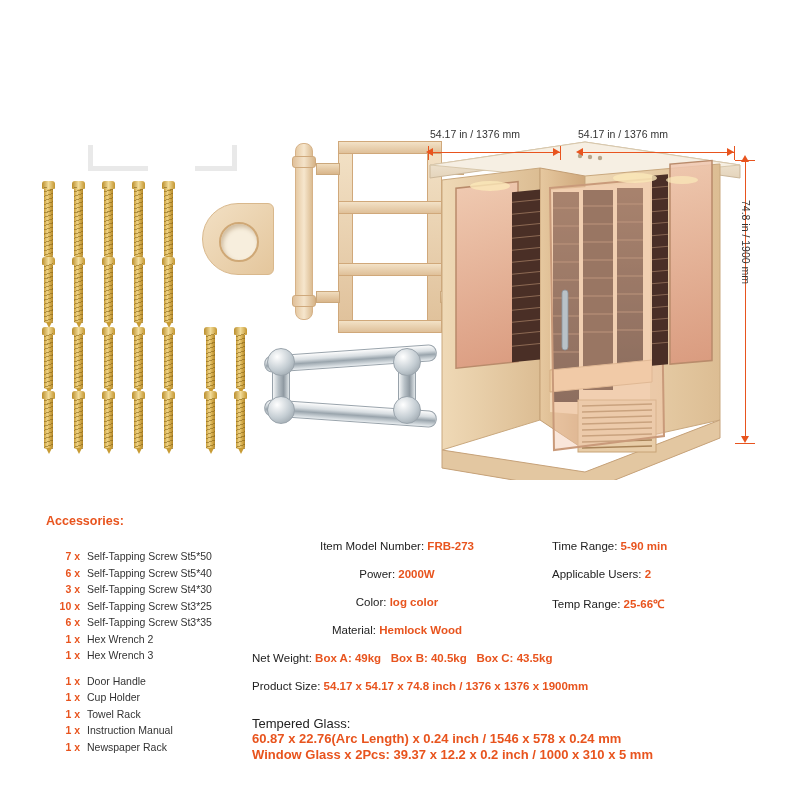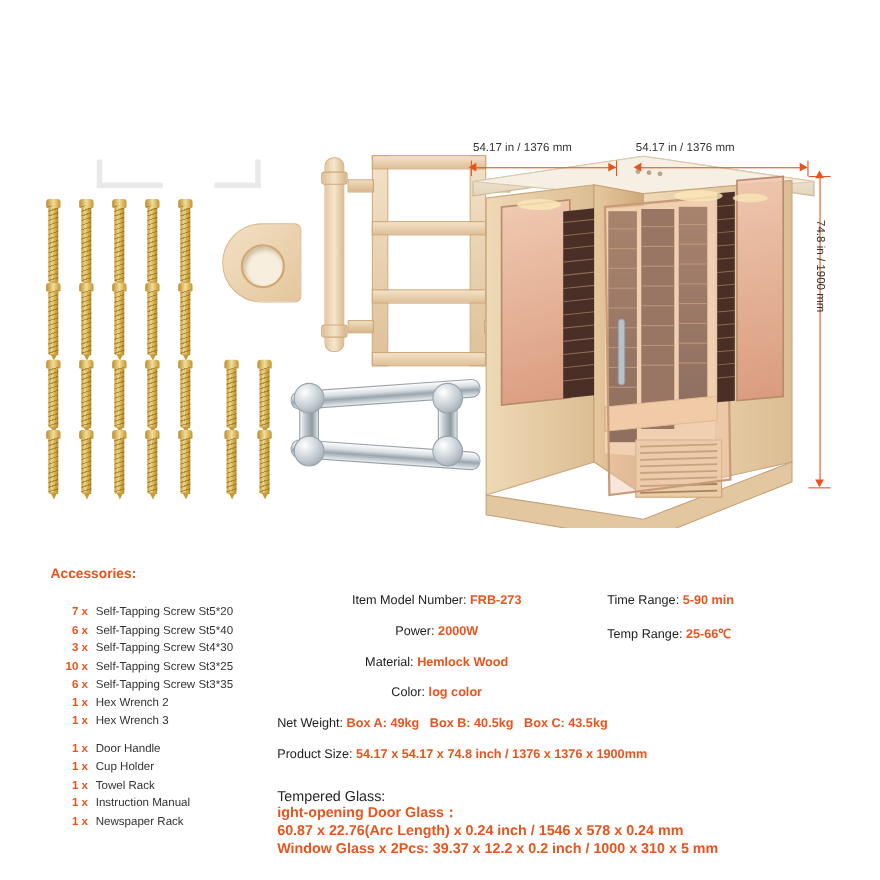--- a/index.html
+++ b/index.html
@@ -619,21 +619,21 @@
     </div>
   </div>
 
   <div class="specs">
 
     <div class="acc-title">Accessories:</div>
 
     <div class="acc-list">
       <div class="acc-row">
         <span class="qty">7 x</span>
-        <span class="nm">Self-Tapping Screw St5*20</span>
+        <span class="nm">Self-Tapping Screw St5*50</span>
       </div>
       <div class="acc-row">
         <span class="qty">6 x</span>
         <span class="nm">Self-Tapping Screw St5*40</span>
       </div>
       <div class="acc-row">
         <span class="qty">3 x</span>
         <span class="nm">Self-Tapping Screw St4*30</span>
       </div>
       <div class="acc-row">
@@ -680,51 +680,54 @@
     <div class="col-mid">
       <div class="spec-row">
         <span>Item Model Number:</span>
         <span class="val">FRB-273</span>
       </div>
       <div class="spec-row">
         <span>Power:</span>
         <span class="val">2000W</span>
       </div>
       <div class="spec-row">
+        <span>Color:</span>
+        <span class="val">log color</span>
+      </div>
+      <div class="spec-row">
         <span>Material:</span>
         <span class="val">Hemlock Wood</span>
-      </div>
-      <div class="spec-row">
-        <span>Color:</span>
-        <span class="val">log color</span>
       </div>
       <div class="spec-row">
         <span>Net Weight:</span>
         <span class="val">Box A: 49kg</span>&nbsp;&nbsp;
         <span class="val">Box B: 40.5kg</span>&nbsp;&nbsp;
         <span class="val">Box C: 43.5kg</span>
       </div>
       <div class="spec-row">
         <span>Product Size:</span>
         <span class="val">54.17 x 54.17 x 74.8 inch / 1376 x 1376 x 1900mm</span>
       </div>
     </div>
 
     <div class="col-right">
       <div class="spec-row">
         <span>Time Range:</span>
         <span class="val">5-90 min</span>
       </div>
       <div class="spec-row">
+        <span>Applicable Users:</span>
+        <span class="val">2</span>
+      </div>
+      <div class="spec-row">
         <span>Temp Range:</span>
         <span class="val">25-66℃</span>
       </div>
     </div>
 
     <div class="glass-block">
       <div class="lbl">Tempered Glass:</div>
-      <div class="line">ight-opening Door Glass：</div>
       <div class="line indent">60.87 x 22.76(Arc Length) x 0.24 inch / 1546 x 578 x 0.24 mm</div>
       <div class="line">Window Glass x 2Pcs: 39.37 x 12.2 x 0.2 inch / 1000 x 310 x 5 mm</div>
     </div>
 
   </div>
 </div>
 
 </body></html>

